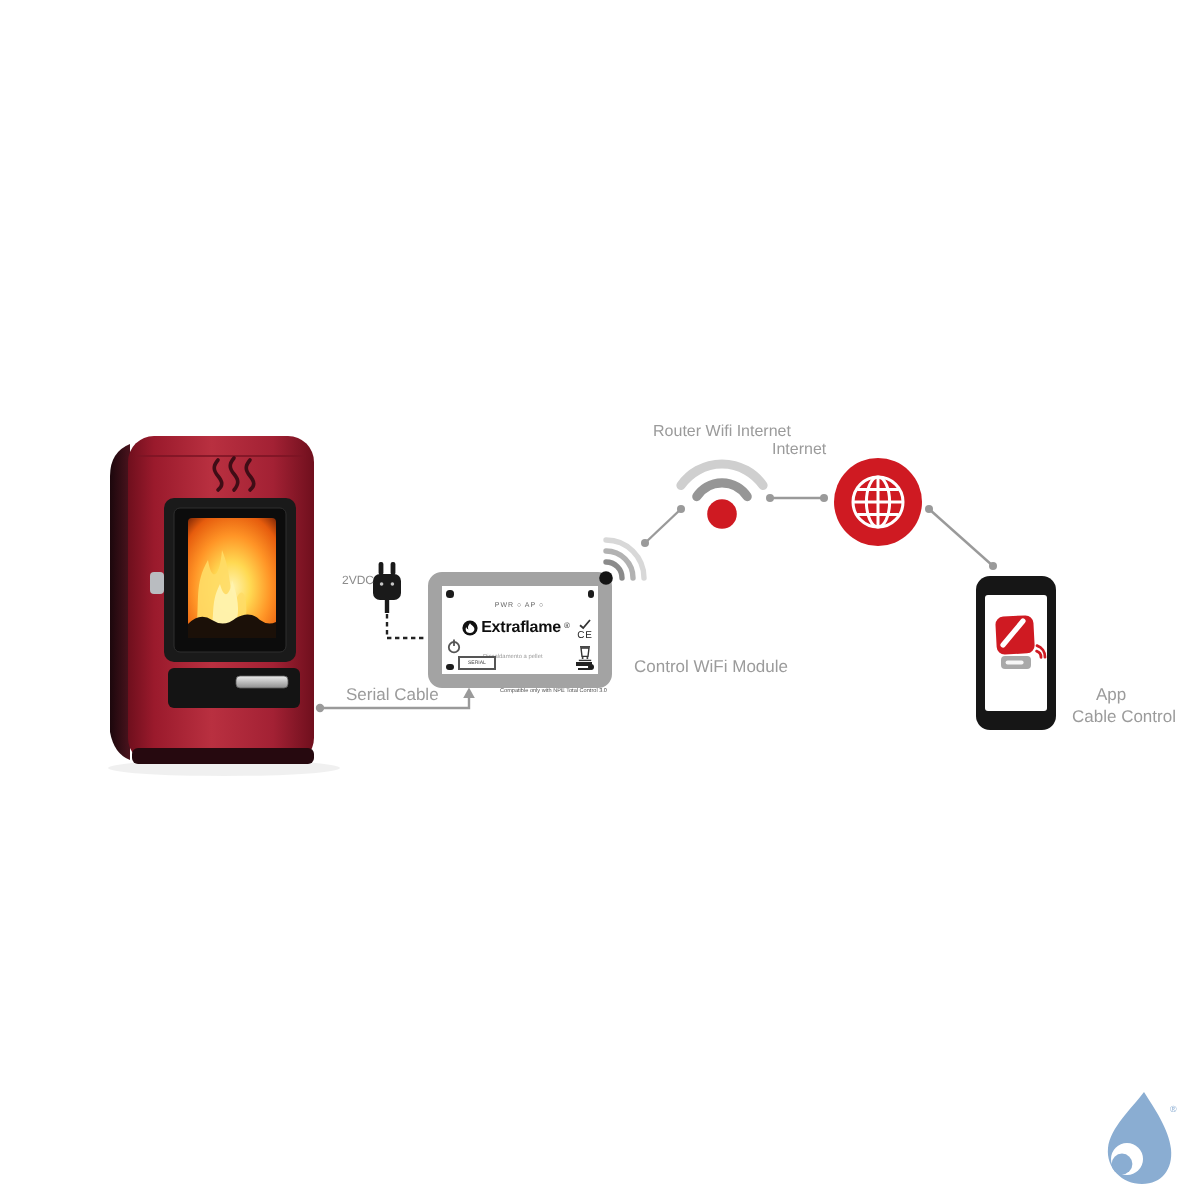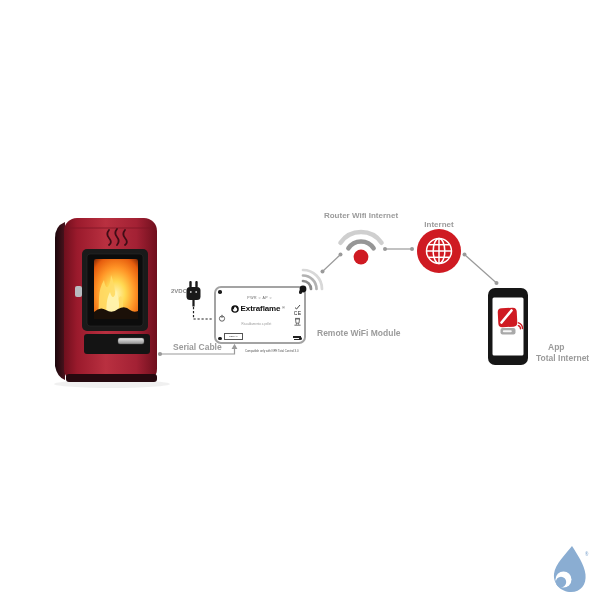--- a/index.html
+++ b/index.html
@@ -1,23 +1,23 @@
 <!DOCTYPE html>
 <html><head>
 <meta charset="utf-8">
 <style>
   html,body{margin:0;padding:0;background:#fff;}
   .stage{position:relative;width:600px;height:600px;background:#ffffff;
          font-family:"Liberation Sans",sans-serif;overflow:hidden;}
   svg.scene{position:absolute;left:0;top:0;}
-  .lbl{position:absolute;color:#9b9b9b;font-size:8.5px;line-height:1.2;white-space:nowrap;font-weight:bold;}
+  .lbl{position:absolute;color:#9b9b9b;font-size:8.5px;line-height:1.2;white-space:nowrap;}
 
   
   .module{position:absolute;left:214px;top:286px;width:92px;height:58px;background:#fff;
-          border:2px solid #a3a3a3;border-radius:7px;box-sizing:border-box;}
+          border:7px solid #a3a3a3;border-radius:7px;box-sizing:border-box;}
   .screw{position:absolute;width:3.5px;height:3.5px;border-radius:50%;background:#1c1c1c;}
   .tiny{display:inline-block;font-size:7px;white-space:nowrap;}
   .ledrow{position:absolute;left:0;right:0;top:0;text-align:center;height:7px;}
   .ledrow .tiny{transform:scale(.5);transform-origin:center top;color:#666;letter-spacing:1px;}
   .brandrow{position:absolute;left:0;right:4px;top:16px;display:flex;justify-content:center;align-items:center;gap:1.5px;}
   .brandname{font-size:8px;font-weight:bold;color:#0f0f0f;letter-spacing:-.1px;}
   .regmark{font-size:4px;color:#333;align-self:flex-start;margin-top:1px;}
   .tagwrap{position:absolute;left:0;right:8px;top:26px;text-align:center;}
   .tagwrap .tiny{transform:scale(.42);transform-origin:center top;color:#9a9a9a;}
   .certcol{position:absolute;right:1.5px;top:16px;width:10px;display:flex;flex-direction:column;align-items:center;gap:1.2px;}
@@ -218,23 +218,23 @@
       <path d="M26.5,27 A13.5,13.5 0 0 0 13,13.5" stroke="#b2b2b2" stroke-width="2.7"></path>
       <path d="M21,27 A8,8 0 0 0 13,19" stroke="#8b8b8b" stroke-width="2.7"></path>
       <circle cx="13" cy="27" r="3.4" fill="#141414" stroke="none"></circle>
     </g>
   </svg>
 
   <div class="lbl" style="left:166px;top:287.5px;width:21px;text-align:right;font-size:6px;color:#8c8c8c">2VDC</div>
 
   <div class="lbl" style="left:173px;top:342px">Serial Cable</div>
 
-  <div class="lbl" style="left:317px;top:328px">Remote WiFi Module</div>
+  <div class="lbl" style="left:317px;top:328px">Control WiFi Module</div>
 
   <div class="lbl" style="left:316px;top:211px;width:90px;text-align:center;font-size:8px">Router Wifi Internet</div>
 
-  <div class="lbl" style="left:409px;top:220px;width:60px;text-align:center;font-size:8px">Internet</div>
+  <div class="lbl" style="left:386px;top:220px;width:60px;font-size:8px">Internet</div>
 
   <div class="lbl" style="left:548px;top:342px">App</div>
-  <div class="lbl" style="left:536px;top:353px">Total Internet</div>
+  <div class="lbl" style="left:536px;top:353px">Cable Control</div>
 
   <div class="lbl" style="left:585px;top:552px;font-size:4.5px;color:#8fb0d4">®</div>
 </div>
 
 </body></html>

